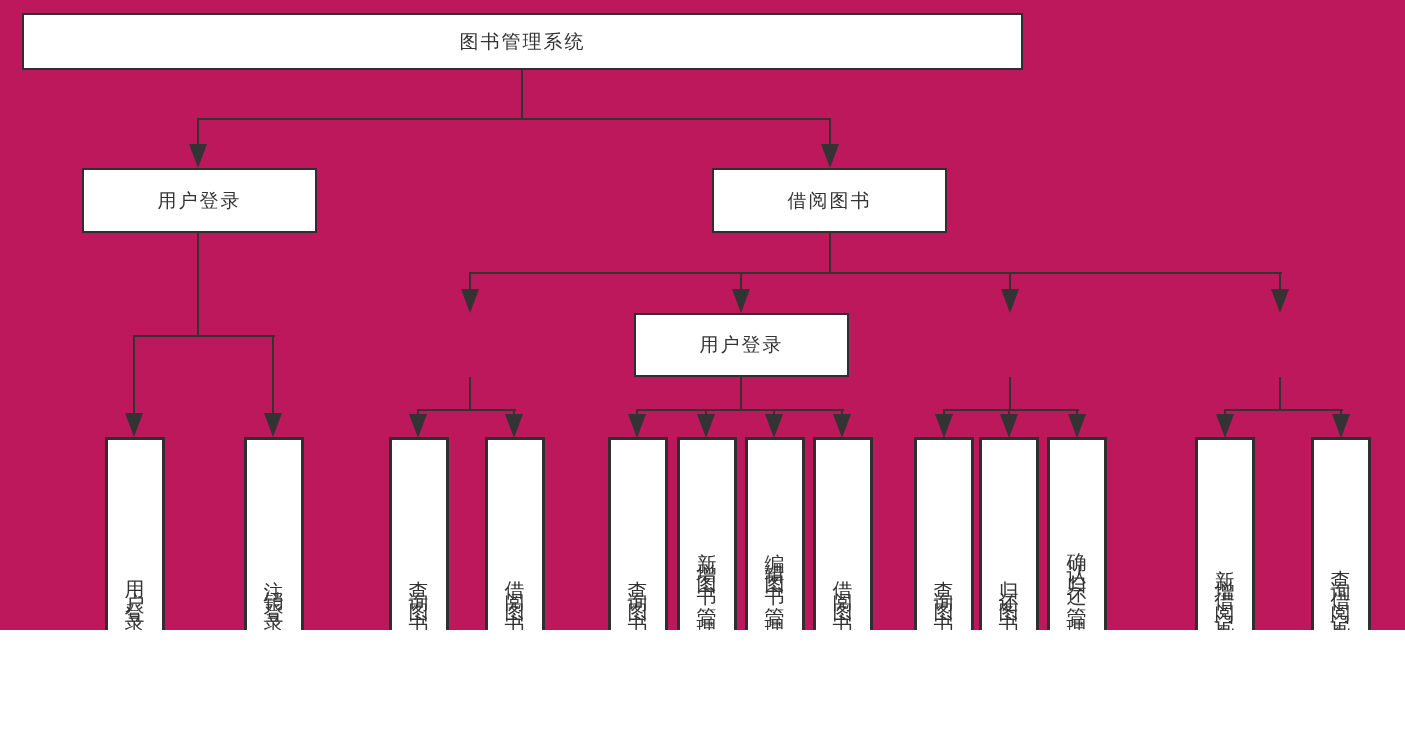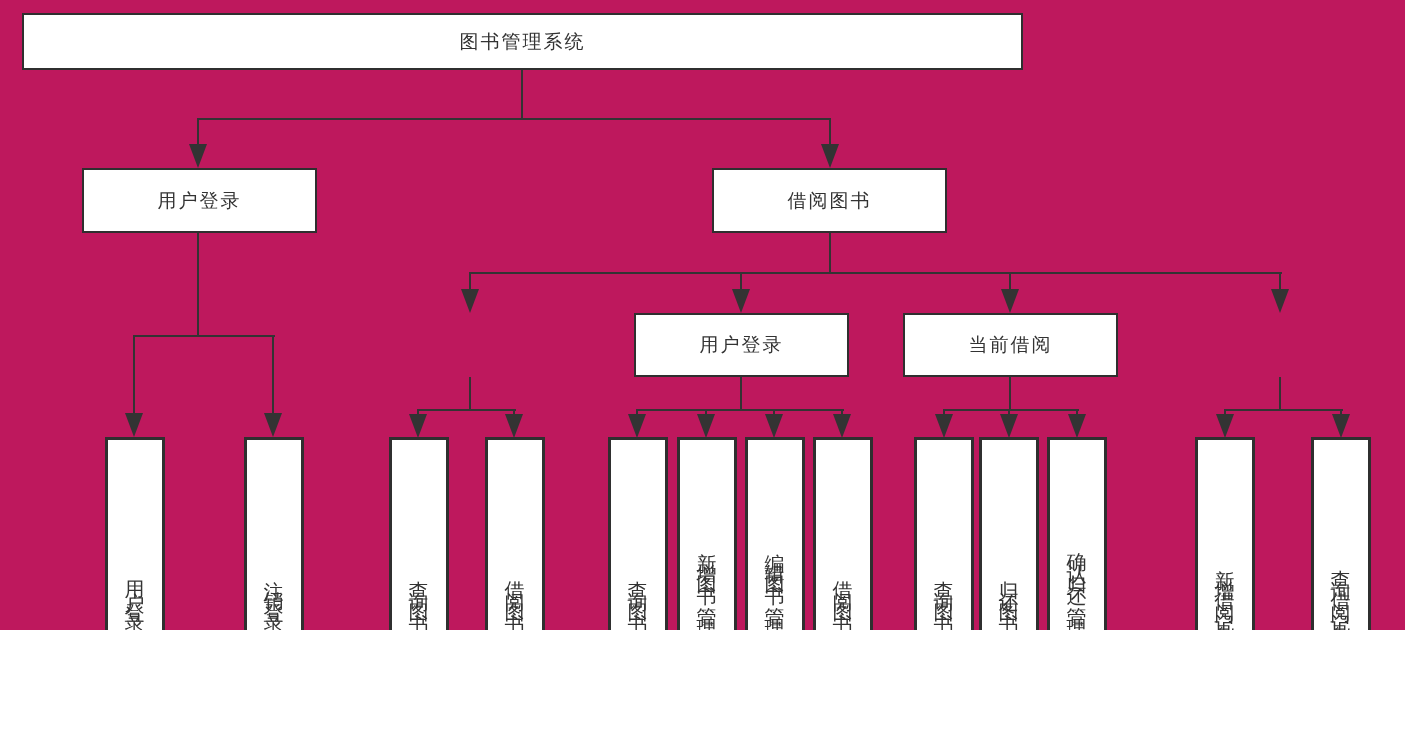--- a/index.html
+++ b/index.html
@@ -68,23 +68,20 @@
   <div class="arrow" style="left:461px;top:289px"></div>
   <div class="vline" style="left:740px;top:272px;height:18px"></div>
   <div class="arrow" style="left:732px;top:289px"></div>
   <div class="vline" style="left:1009px;top:272px;height:18px"></div>
   <div class="arrow" style="left:1001px;top:289px"></div>
   <div class="vline" style="left:1279px;top:272px;height:18px"></div>
   <div class="arrow" style="left:1271px;top:289px"></div>
 
   <div class="box" style="left:634px;top:313px;width:215px;height:64px">
     <span class="hlabel">用户登录</span>
-  </div>
-  <div class="box" style="left:903px;top:313px;width:215px;height:64px">
-    <span class="hlabel">当前借阅</span>
   </div>
 
   <div class="vline" style="left:469px;top:377px;height:33px"></div>
   <div class="hline" style="left:417px;top:409px;width:99px"></div>
   <div class="vline" style="left:417px;top:409px;height:6px"></div>
   <div class="arrow" style="left:409px;top:414px"></div>
   <div class="vline" style="left:513px;top:409px;height:6px"></div>
   <div class="arrow" style="left:505px;top:414px"></div>
 
   <div class="vline" style="left:740px;top:377px;height:33px"></div>

